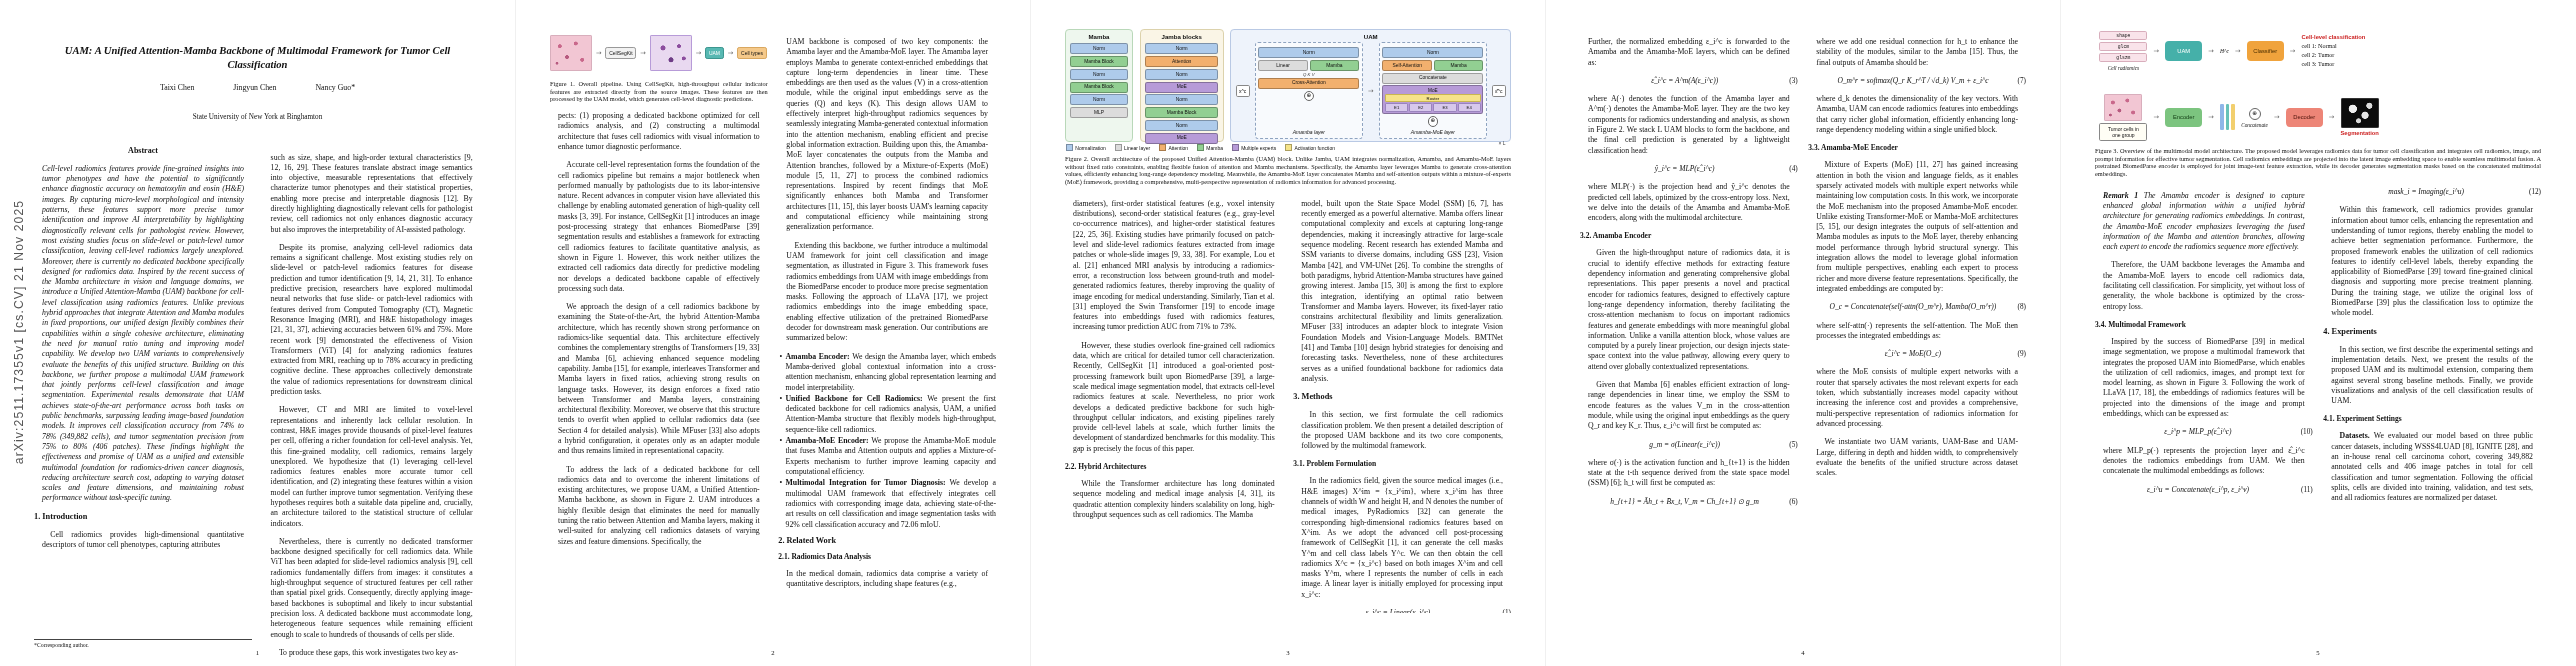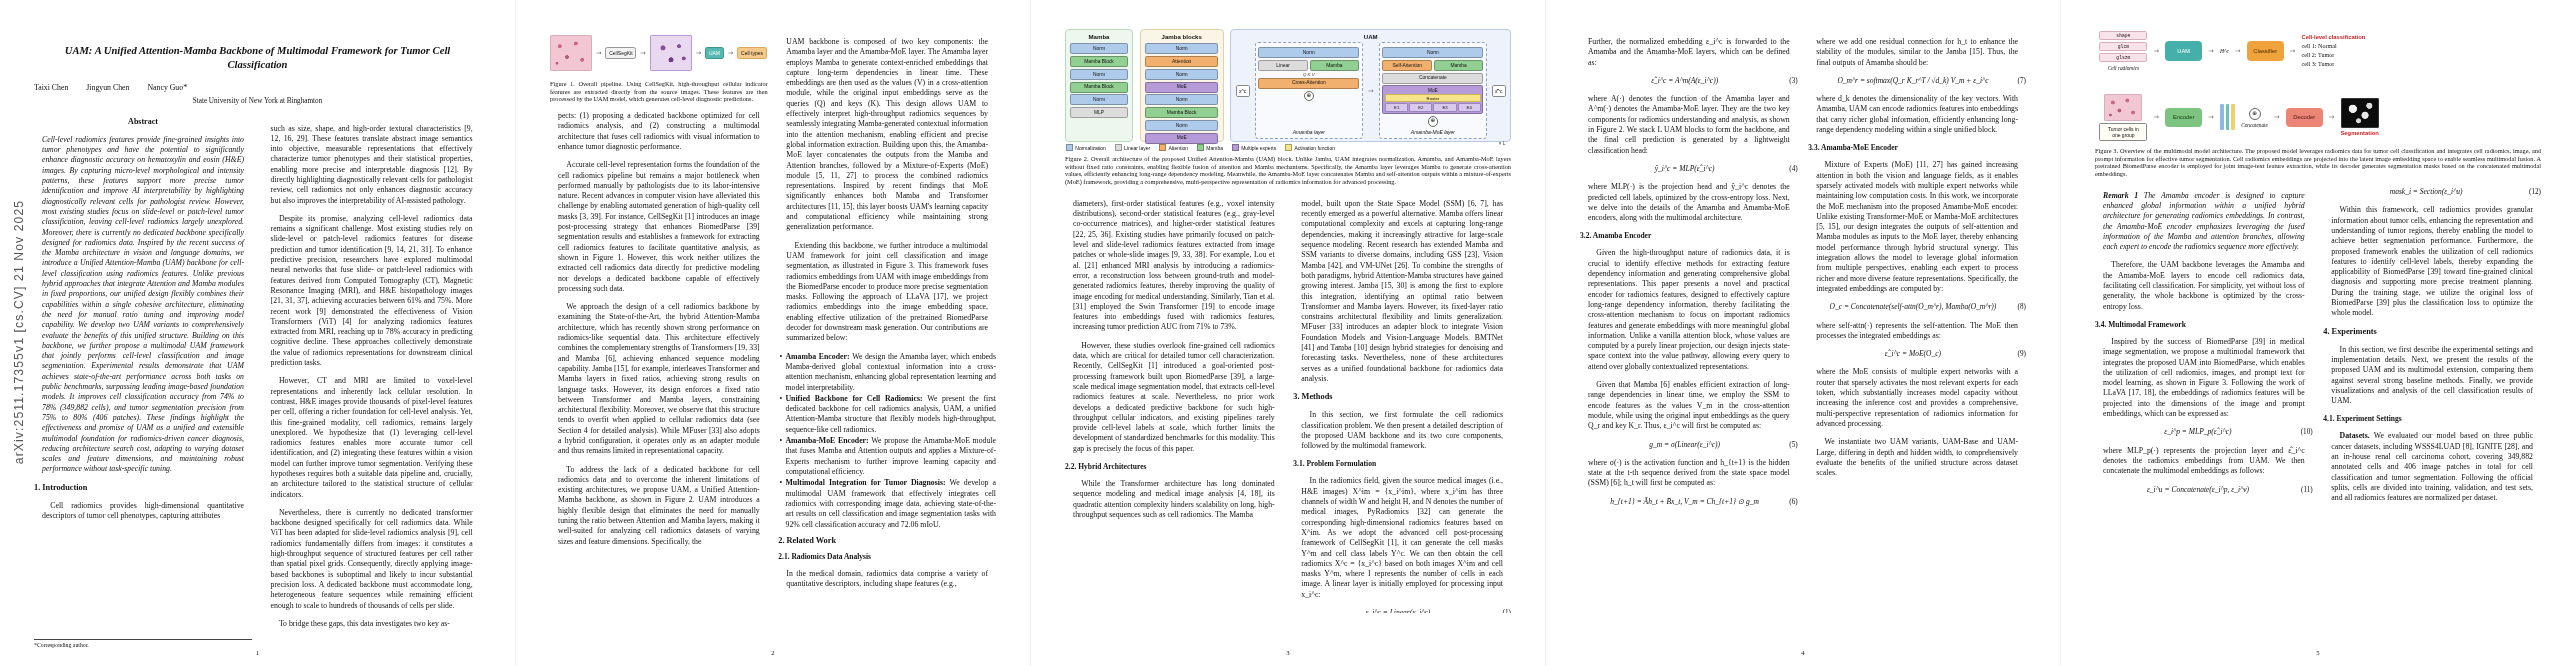--- a/index.html
+++ b/index.html
@@ -10,22 +10,22 @@
         padding:29px 34px 0 34px;background:#fff;overflow:hidden;flex:0 0 auto;}
   .page + .page{border-left:0.6px solid #f0f0f0;}
 
   
   .watermark{position:absolute;left:-137px;top:325px;width:311px;text-align:center;
              transform:rotate(-90deg);font-family:"Liberation Sans",sans-serif;
              font-size:12.2px;letter-spacing:1.1px;color:#555;z-index:5;}
 
   
   .title{font-size:10.6px;font-weight:bold;text-align:center;margin:14.5px 16.7px 11px 16.7px;line-height:14px;font-style:italic;}
-  .authors{display:flex;gap:18px;font-size:7.8px;margin-bottom:5px;}
-  .affiliation{text-align:center;font-size:7.2px;margin-bottom:11px;}
+  .authors{display:flex;justify-content:center;gap:39px;font-size:7.8px;margin-bottom:21px;}
+  .affiliation{text-align:center;font-size:7.2px;margin-bottom:24px;}
 
   
   .cols{display:flex;gap:10.6px;overflow:hidden;}
   .col{width:218px;overflow:hidden;text-align:justify;font-size:7.8px;line-height:10.3px;}
   .col p{margin:8px;}
   .p{text-indent:8.3px;}
   .pi{text-indent:0;}
   .abstract{font-style:italic;}
   .absh{font-size:8px;font-weight:bold;text-align:center;margin:1.1px 0 5px 0;}
   .h1{font-size:8.3px;font-weight:bold;margin:6.1px 0 3.3px 0;text-align:left;line-height:10px;}
@@ -158,21 +158,21 @@
             <div class="absh">Abstract</div>
             <p class="abstract">Cell-level radiomics features provide fine-grained insights into tumor phenotypes and have the potential to significantly enhance diagnostic accuracy on hematoxylin and eosin (H&amp;E) images. By capturing micro-level morphological and intensity patterns, these features support more precise tumor identification and improve AI interpretability by highlighting diagnostically relevant cells for pathologist review. However, most existing studies focus on slide-level or patch-level tumor classification, leaving cell-level radiomics largely unexplored. Moreover, there is currently no dedicated backbone specifically designed for radiomics data. Inspired by the recent success of the Mamba architecture in vision and language domains, we introduce a Unified Attention-Mamba (UAM) backbone for cell-level classification using radiomics features. Unlike previous hybrid approaches that integrate Attention and Mamba modules in fixed proportions, our unified design flexibly combines their capabilities within a single cohesive architecture, eliminating the need for manual ratio tuning and improving model capability. We develop two UAM variants to comprehensively evaluate the benefits of this unified structure. Building on this backbone, we further propose a multimodal UAM framework that jointly performs cell-level classification and image segmentation. Experimental results demonstrate that UAM achieves state-of-the-art performance across both tasks on public benchmarks, surpassing leading image-based foundation models. It improves cell classification accuracy from 74% to 78% (349,882 cells), and tumor segmentation precision from 75% to 80% (406 patches). These findings highlight the effectiveness and promise of UAM as a unified and extensible multimodal foundation for radiomics-driven cancer diagnosis, reducing architecture search cost, adapting to varying dataset scales and feature dimensions, and maintaining robust performance without task-specific tuning.</p>
             <div class="h1">1. Introduction</div>
             <p class="p">Cell radiomics provides high-dimensional quantitative descriptors of tumor cell phenotypes, capturing attributes</p>
           </div>
         <div class="col">
             <p class="pi">such as size, shape, and high-order textural characteristics [9, 12, 16, 29]. These features translate abstract image semantics into objective, measurable representations that effectively characterize tumor phenotypes and their statistical properties, enabling more precise and interpretable diagnosis [12]. By directly highlighting diagnostically relevant cells for pathologist review, cell radiomics not only enhances diagnostic accuracy but also improves the interpretability of AI-assisted pathology.</p>
             <p class="p">Despite its promise, analyzing cell-level radiomics data remains a significant challenge. Most existing studies rely on slide-level or patch-level radiomics features for disease prediction and tumor identification [9, 14, 21, 31]. To enhance predictive precision, researchers have explored multimodal neural networks that fuse slide- or patch-level radiomics with features derived from Computed Tomography (CT), Magnetic Resonance Imaging (MRI), and H&amp;E histopathology images [21, 31, 37], achieving accuracies between 61% and 75%. More recent work [9] demonstrated the effectiveness of Vision Transformers (ViT) [4] for analyzing radiomics features extracted from MRI, reaching up to 78% accuracy in predicting cognitive decline. These approaches collectively demonstrate the value of radiomics representations for downstream clinical prediction tasks.</p>
             <p class="p">However, CT and MRI are limited to voxel-level representations and inherently lack cellular resolution. In contrast, H&amp;E images provide thousands of pixel-level features per cell, offering a richer foundation for cell-level analysis. Yet, this fine-grained modality, cell radiomics, remains largely unexplored. We hypothesize that (1) leveraging cell-level radiomics features enables more accurate tumor cell identification, and (2) integrating these features within a vision model can further improve tumor segmentation. Verifying these hypotheses requires both a suitable data pipeline and, crucially, an architecture tailored to the statistical structure of cellular indicators.</p>
             <p class="p">Nevertheless, there is currently no dedicated transformer backbone designed specifically for cell radiomics data. While ViT has been adapted for slide-level radiomics analysis [9], cell radiomics fundamentally differs from images: it constitutes a high-throughput sequence of structured features per cell rather than spatial pixel grids. Consequently, directly applying image-based backbones is suboptimal and likely to incur substantial precision loss. A dedicated backbone must accommodate long, heterogeneous feature sequences while remaining efficient enough to scale to hundreds of thousands of cells per slide.</p>
-            <p class="p">To bridge these gaps, this data investigates two key as-</p>
+            <p class="p">To produce these gaps, this work investigates two key as-</p>
           </div>
       </div>
       <div class="footnote">*Corresponding author.</div>
       <div class="pagenum">1</div>
     </div>
 
     <div class="page">
       <div class="cols" style="height:609px">
         <div class="col">
           <div class="fig1">
@@ -301,21 +301,21 @@
             <span class="leg-sw" style="background: rgb(246, 228, 138);"></span>
             <span>Activation function</span>
           </div>
         </div>
       <div class="fig-caption">Figure 2. Overall architecture of the proposed Unified Attention-Mamba (UAM) block. Unlike Jamba, UAM integrates normalization, Amamba, and Amamba-MoE layers without fixed ratio constraints, enabling flexible fusion of attention and Mamba mechanisms. Specifically, the Amamba layer leverages Mamba to generate cross-attention values, efficiently enhancing long-range dependency modeling. Meanwhile, the Amamba-MoE layer concatenates Mamba and self-attention outputs within a mixture-of-experts (MoE) framework, providing a comprehensive, multi-perspective representation of radiomics information for advanced processing.</div>
       <div class="cols" style="height:422px">
         <div class="col">
             <p class="pi">diameters), first-order statistical features (e.g., voxel intensity distributions), second-order statistical features (e.g., gray-level co-occurrence matrices), and higher-order statistical features [22, 25, 36]. Existing studies have primarily focused on patch-level and slide-level radiomics features extracted from image patches or whole-slide images [9, 33, 38]. For example, Lou et al. [21] enhanced MRI analysis by introducing a radiomics-error, a reconstruction loss between ground-truth and model-generated radiomics features, thereby improving the quality of image encoding for medical understanding. Similarly, Tian et al. [31] employed the Swin Transformer [19] to encode image features into embeddings fused with radiomics features, increasing tumor prediction AUC from 71% to 73%.</p>
             <p class="p">However, these studies overlook fine-grained cell radiomics data, which are critical for detailed tumor cell characterization. Recently, CellSegKit [1] introduced a goal-oriented post-processing framework built upon BiomedParse [39], a large-scale medical image segmentation model, that extracts cell-level radiomics features at scale. Nevertheless, no prior work develops a dedicated predictive backbone for such high-throughput cellular indicators, and existing pipelines rarely provide cell-level labels at scale, which further limits the development of standardized benchmarks for this modality. This gap is precisely the focus of this paper.</p>
             <div class="h2">2.2. Hybrid Architectures</div>
-            <p class="p">While the Transformer architecture has long dominated sequence modeling and medical image analysis [4, 18], its quadratic attention complexity hinders scalability on long, high-throughput sequences such as cell radiomics. The Mamba</p>
+            <p class="p">While the Transformer architecture has long dominated sequence modeling and medical image analysis [4, 31], its quadratic attention complexity hinders scalability on long, high-throughput sequences such as cell radiomics. The Mamba</p>
           </div>
         <div class="col">
             <p class="pi">model, built upon the State Space Model (SSM) [6, 7], has recently emerged as a powerful alternative. Mamba offers linear computational complexity and excels at capturing long-range dependencies, making it increasingly attractive for large-scale sequence modeling. Recent research has extended Mamba and SSM variants to diverse domains, including GSS [23], Vision Mamba [42], and VM-UNet [26]. To combine the strengths of both paradigms, hybrid Attention-Mamba structures have gained growing interest. Jamba [15, 30] is among the first to explore this integration, identifying an optimal ratio between Transformer and Mamba layers. However, its fixed-layer ratio constrains architectural flexibility and limits generalization. MFuser [33] introduces an adapter block to integrate Vision Foundation Models and Vision-Language Models. BMTNet [41] and Tamba [10] design hybrid strategies for denoising and forecasting tasks. Nevertheless, none of these architectures serves as a unified foundational backbone for radiomics data analysis.</p>
             <div class="h1">3. Methods</div>
             <p class="p">In this section, we first formulate the cell radiomics classification problem. We then present a detailed description of the proposed UAM backbone and its two core components, followed by the multimodal framework.</p>
             <div class="h2">3.1. Problem Formulation</div>
             <p class="p">In the radiomics field, given the source medical images (i.e., H&amp;E images) X^im = {x_i^im}, where x_i^im has three channels of width W and height H, and N denotes the number of medical images, PyRadiomics [32] can generate the corresponding high-dimensional radiomics features based on X^im. As we adopt the advanced cell post-processing framework of CellSegKit [1], it can generate the cell masks Y^m and cell class labels Y^c. We can then obtain the cell radiomics X^c = {x_i^c} based on both images X^im and cell masks Y^m, where I represents the number of cells in each image. A linear layer is initially employed for processing input x_i^c:</p>
             <div class="eq">
               <span class="eq-body">ε_i^c = Linear(x_i^c)</span>
               <span class="eq-num">(1)</span>
@@ -443,21 +443,21 @@
               <span class="eq-num">(10)</span>
             </div>
             <p class="pi">where MLP_p(·) represents the projection layer and ε̂_i^c denotes the radiomics embeddings from UAM. We then concatenate the multimodal embeddings as follows:</p>
             <div class="eq">
               <span class="eq-body">ε_i^u = Concatenate(ε_i^p, ε_i^v)</span>
               <span class="eq-num">(11)</span>
             </div>
           </div>
         <div class="col">
             <div class="eq">
-              <span class="eq-body">mask_i = Section(ε_i^u)</span>
+              <span class="eq-body">mask_i = Imaging(ε_i^u)</span>
               <span class="eq-num">(12)</span>
             </div>
             <p class="p">Within this framework, cell radiomics provides granular information about tumor cells, enhancing the representation and understanding of tumor regions, thereby enabling the model to achieve better segmentation performance. Furthermore, the proposed framework enables the utilization of cell radiomics features to identify cell-level labels, thereby expanding the applicability of BiomedParse [39] toward fine-grained clinical diagnosis and supporting more precise treatment planning. During the training stage, we utilize the original loss of BiomedParse [39] plus the classification loss to optimize the whole model.</p>
             <div class="h1">4. Experiments</div>
             <p class="p">In this section, we first describe the experimental settings and implementation details. Next, we present the results of the proposed UAM and its multimodal extension, comparing them against several strong baseline methods. Finally, we provide visualizations and analysis of the cell classification results of UAM.</p>
             <div class="h2">4.1. Experiment Settings</div>
             <p class="p"><b>Datasets. </b>We evaluated our model based on three public cancer datasets, including WSSS4LUAD [8], IGNITE [28], and an in-house renal cell carcinoma cohort, covering 349,882 annotated cells and 406 image patches in total for cell classification and tumor segmentation. Following the official splits, cells are divided into training, validation, and test sets, and all radiomics features are normalized per dataset.</p>
           </div>
       </div>
       <div class="pagenum">5</div>

